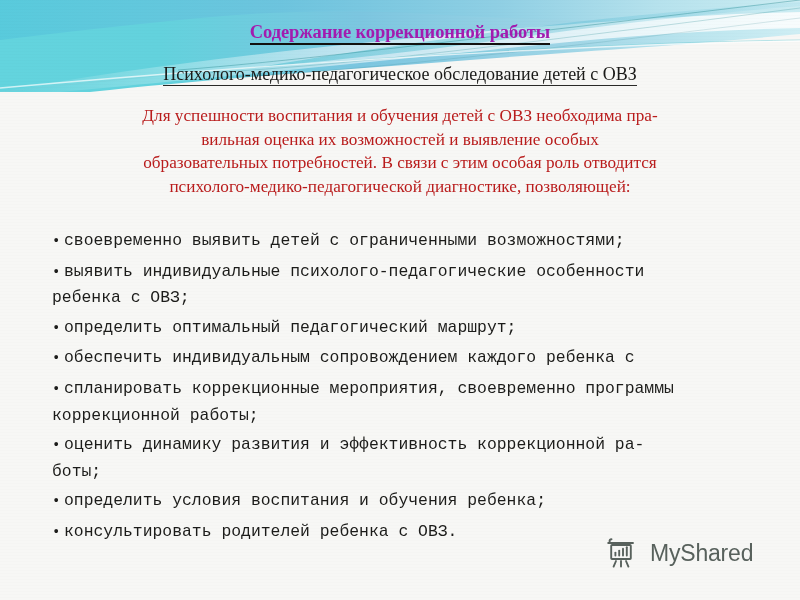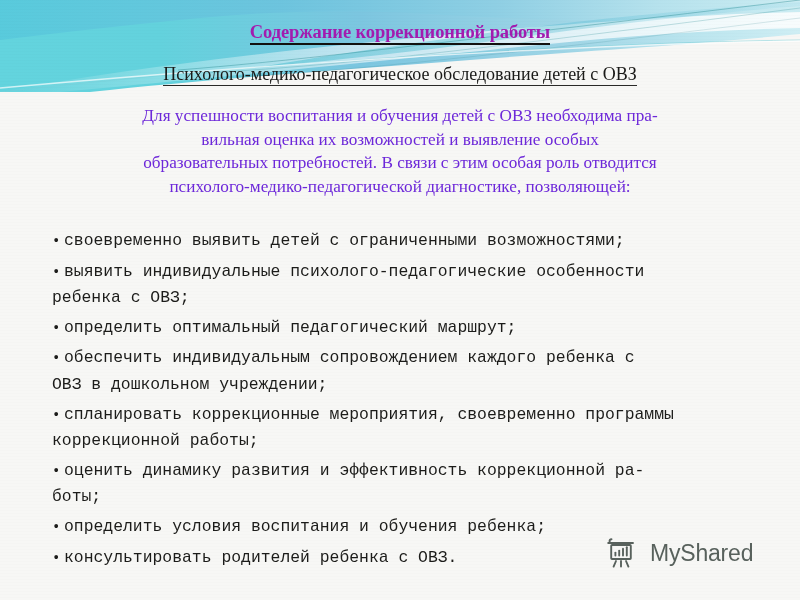--- a/index.html
+++ b/index.html
@@ -93,21 +93,21 @@
   }
 
   #intro-paragraph {
     position: absolute;
     left: 62px;
     top: 104px;
     width: 676px;
     text-align: center;
     font-size: 17.2px;
     line-height: 23.5px;
-    color: #6d28d9;
+    color: #b91c1c;
   }
   #intro-paragraph .pline {
     display: block;
     white-space: nowrap;
   }
 
   #bullet-list {
     position: absolute;
     left: 48px;
     top: 224px;
@@ -246,21 +246,20 @@
         <span class="bul">•</span><span class="btext">выявить индивидуальные психолого-педагогические особенности</span>
         <span class="wrap2">ребенка с ОВЗ;</span>
       </li>
 
       <li>
         <span class="bul">•</span><span class="btext">определить оптимальный педагогический маршрут;</span>
       </li>
 
       <li>
         <span class="bul">•</span><span class="btext">обеспечить индивидуальным сопровождением каждого ребенка с</span>
-        <span class="wrap2">ОВЗ в дошкольном учреждении;</span>
       </li>
 
       <li>
         <span class="bul">•</span><span class="btext">спланировать коррекционные мероприятия, своевременно программы</span>
         <span class="wrap2">коррекционной работы;</span>
       </li>
 
       <li>
         <span class="bul">•</span><span class="btext">оценить динамику развития и эффективность коррекционной ра-</span>
         <span class="wrap2">боты;</span>

